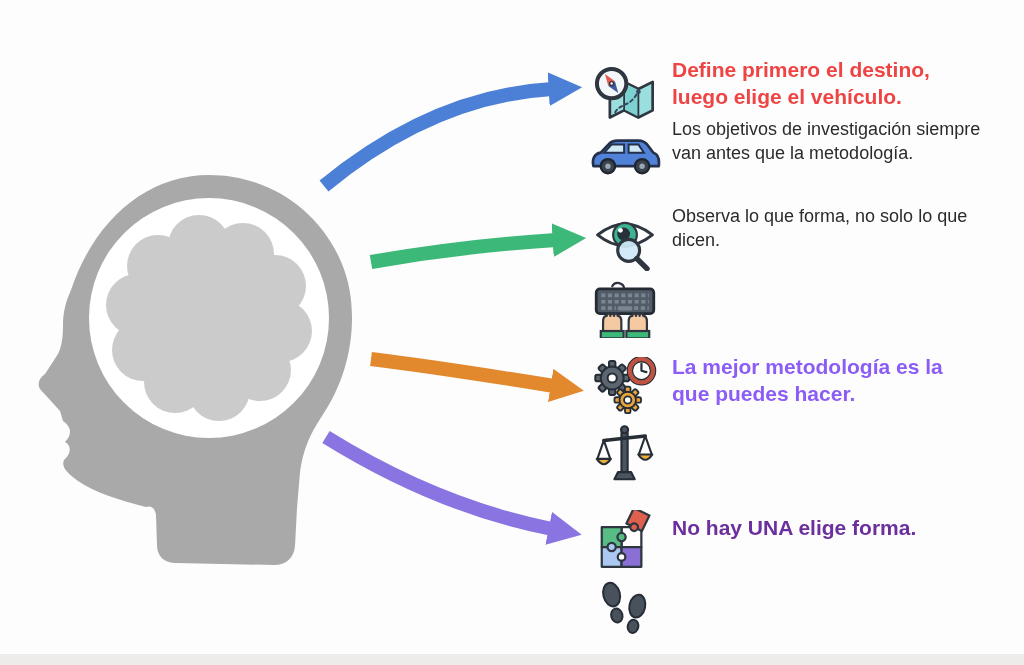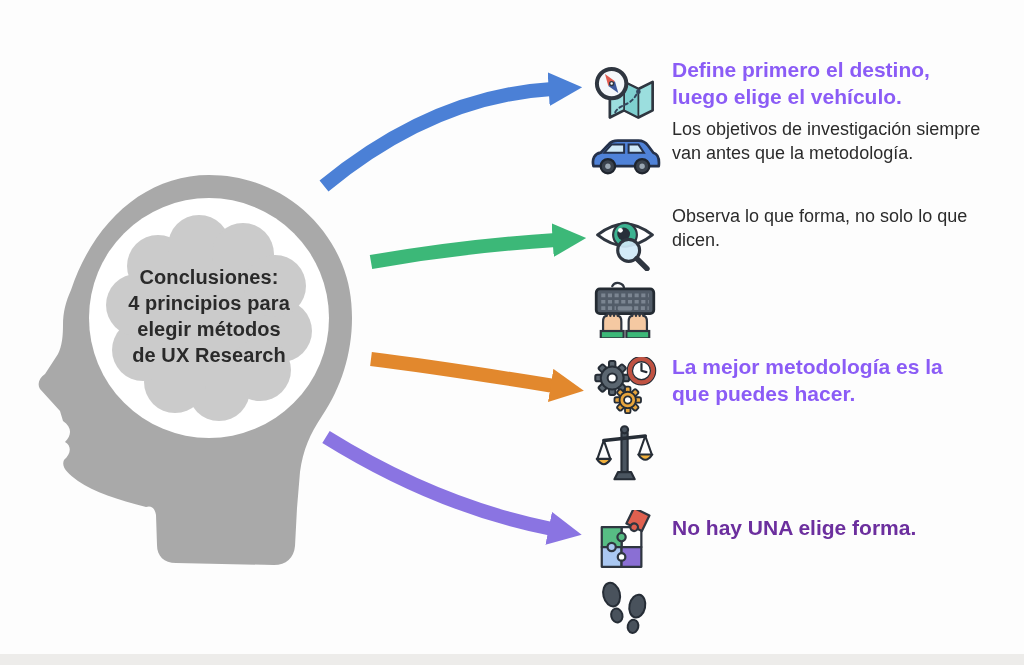--- a/index.html
+++ b/index.html
@@ -85,24 +85,20 @@
       <circle cx="165" cy="222" r="31"></circle>
       <circle cx="133" cy="190" r="31"></circle>
       <circle cx="127" cy="145" r="31"></circle>
       <circle cx="148" cy="106" r="31"></circle>
       <circle cx="189" cy="86" r="31"></circle>
       <circle cx="233" cy="94" r="31"></circle>
       <circle cx="265" cy="126" r="31"></circle>
     </g>
   </svg>
 
-  <div class="brain-text">Conclusiones:
-4 principios para
-elegir métodos
-de UX Research</div>
 
   <section class="principle p1">
     <div class="icon-stack">
       <svg width="66" viewBox="0 0 74 68">
         <g stroke="#2f3640" stroke-linejoin="round" stroke-linecap="round">
           <path d="M20,28 L36,20 L52,28 L68,20 L68,52 L52,60 L36,52 L20,60 Z" fill="#9bdede" stroke-width="3"></path>
           <path d="M36,20 L36,52 L52,60 L52,28 Z" fill="#7fd0d0" stroke-width="2"></path>
           <path d="M26,54 C32,44 42,48 50,34" fill="none" stroke="#33475e" stroke-width="2.2" stroke-dasharray="3.5 3.5"></path>
           <circle cx="52" cy="31" r="2.6" fill="#33475e" stroke="none"></circle>
           <circle cx="22" cy="22" r="16.5" fill="#f4f7fa" stroke-width="4.5"></circle>
@@ -117,21 +113,21 @@
         <path d="M5,38 C3,30 6,24 13,23 L22,13.5 C24.5,10.5 28,9.5 32,9.5 L55,9.5 C59.5,9.5 63,11.5 65.5,15 L71.5,23 C77,24.5 78.5,29 77.5,38 Z" fill="#4f82d8" stroke="#25314a" stroke-width="3" stroke-linejoin="round"></path>
         <path d="M25,14 L39,14 L39,23 L17,23 Z" fill="#cfe9f7" stroke="#25314a" stroke-width="2.2"></path>
         <path d="M44,14 L55,14 L61,23 L44,23 Z" fill="#cfe9f7" stroke="#25314a" stroke-width="2.2"></path>
         <circle cx="21" cy="38" r="8" fill="#3a424d" stroke="#1f252e" stroke-width="2.5"></circle>
         <circle cx="21" cy="38" r="3" fill="#9aa6b2"></circle>
         <circle cx="59" cy="38" r="8" fill="#3a424d" stroke="#1f252e" stroke-width="2.5"></circle>
         <circle cx="59" cy="38" r="3" fill="#9aa6b2"></circle>
       </svg>
     </div>
     <div class="ptext">
-      <h2 class="title" style="color: #8b5cf6;">Define primero el destino,
+      <h2 class="title" style="color: #ef4444;">Define primero el destino,
 luego elige el vehículo.</h2>
       <p class="desc">Los objetivos de investigación siempre
 van antes que la metodología.</p>
     </div>
   </section>
 
   <section class="principle p2">
     <div class="icon-stack">
       <svg width="64" viewBox="0 0 70 64">
         <path d="M5,25 Q35,1 65,25 Q35,49 5,25 Z" fill="#ffffff" stroke="#2f3640" stroke-width="3.2" stroke-linejoin="round"></path>

